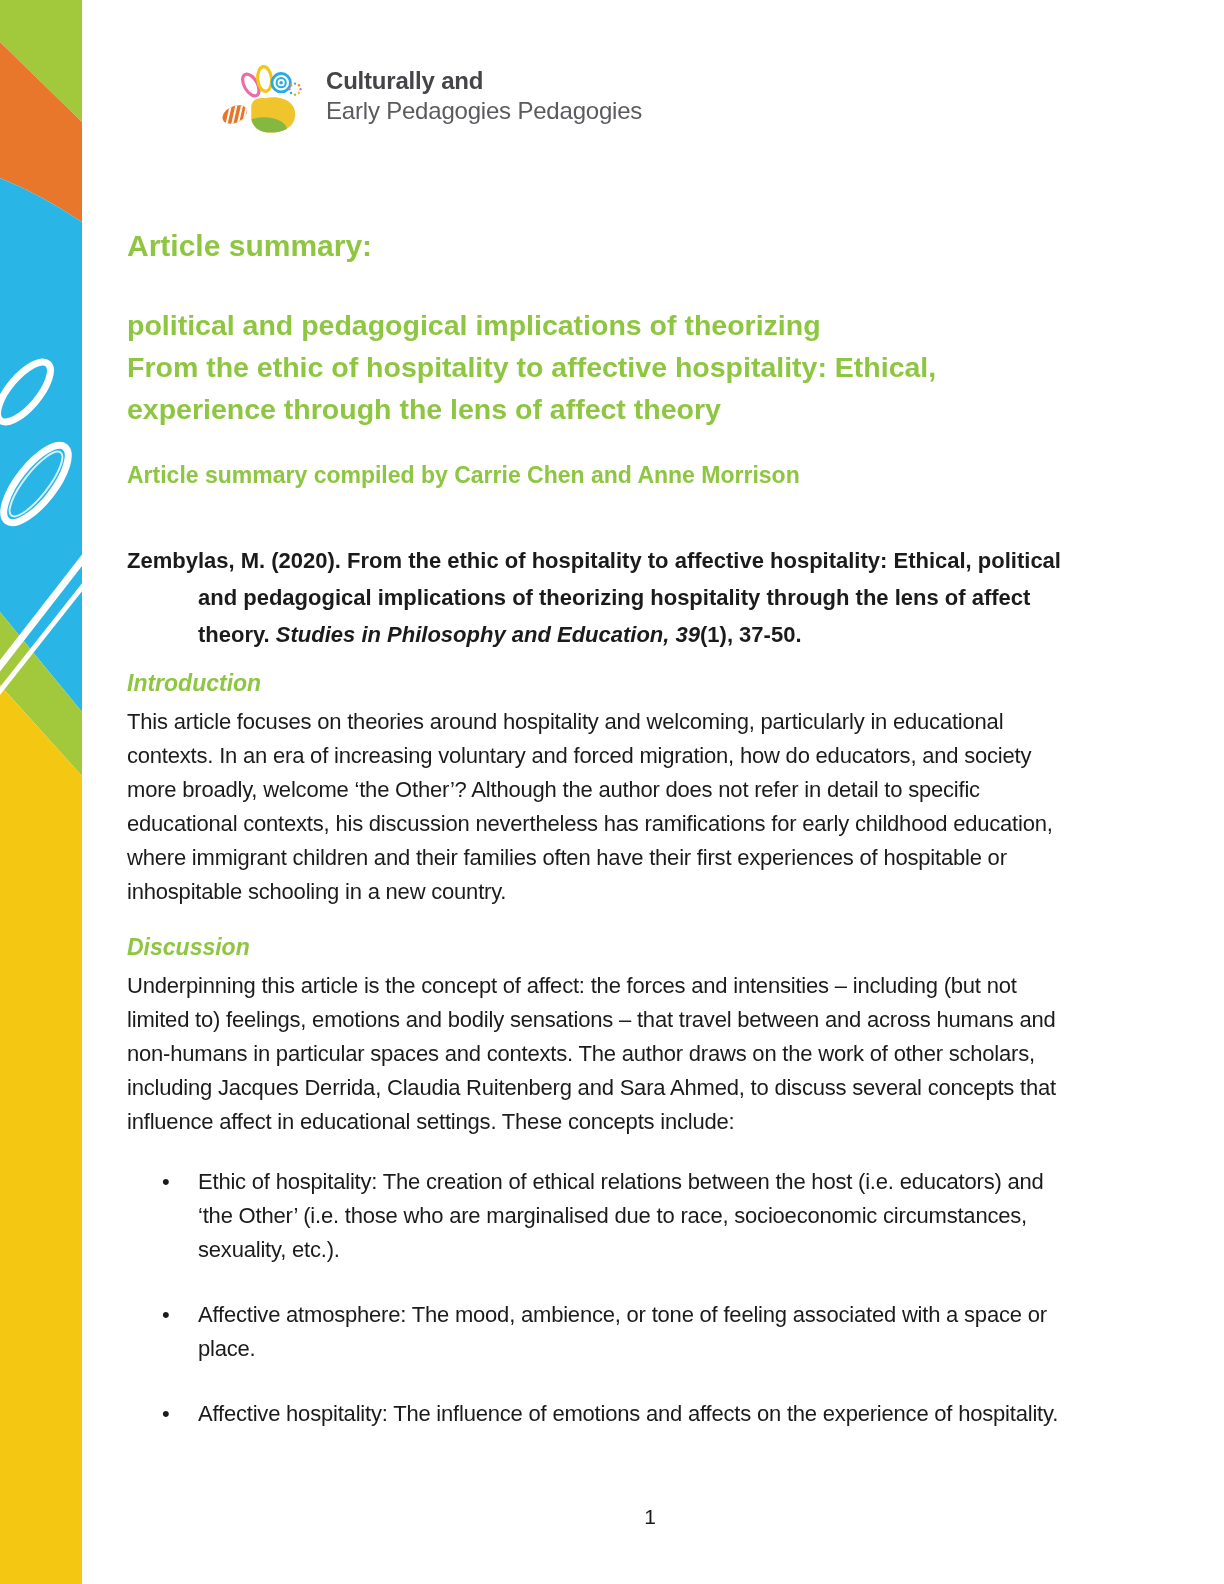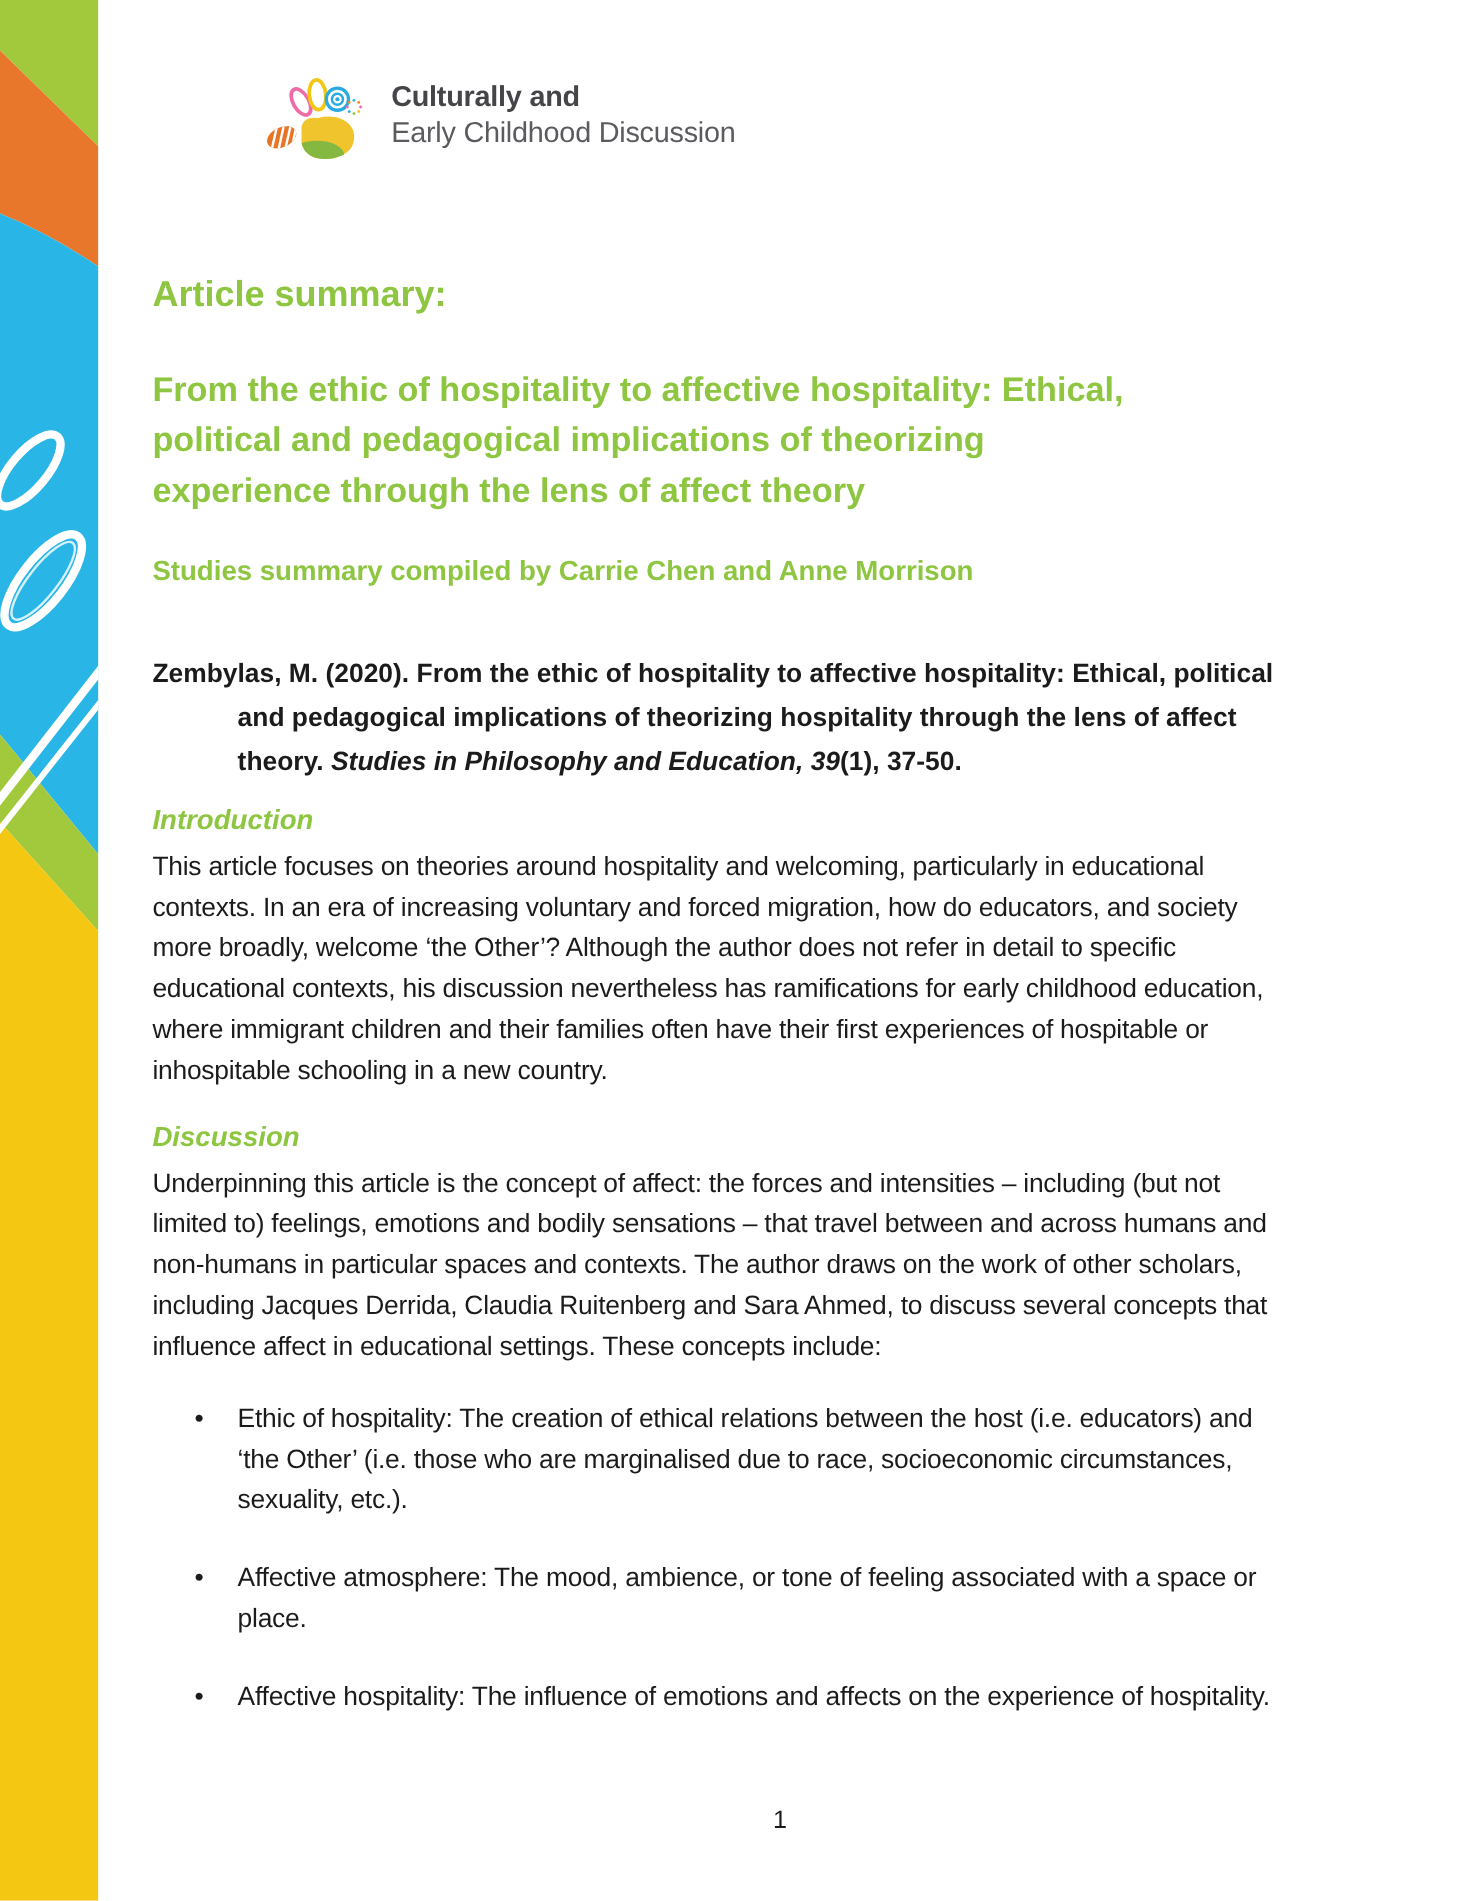--- a/index.html
+++ b/index.html
@@ -148,34 +148,34 @@
         <circle cx="77.2" cy="25.3" r="1.3" fill="#f08a2c"></circle>
       </g>
 
       <path d="M34,51 C33,42 40,38 49,39.5 C60,36.5 71,39 77,45 C83,51 83,60 79,66.5 C74,74 63,77.5 52,76.5 C42,75.8 35.5,70 34,62 Z" fill="#f0c42c"></path>
       <g clip-path="url(#palmClip)">
         <ellipse cx="48" cy="74" rx="25" ry="14" fill="#84b841"></ellipse>
       </g>
     </svg>
     <div class="logo-text">
       <div class="l1">Culturally and</div>
-      <div class="l3">Early Childhood Discussion</div>
+      <div class="l3">Early Pedagogies Pedagogies</div>
     </div>
   </header>
 
   <main class="content">
     <h1 class="kicker">Article summary:</h1>
 
     <div class="title">
+      <div>political and pedagogical implications of theorizing</div>
       <div>From the ethic of hospitality to affective hospitality: Ethical,</div>
-      <div>political and pedagogical implications of theorizing</div>
       <div>experience through the lens of affect theory</div>
     </div>
 
-    <div class="byline">Studies summary compiled by Carrie Chen and Anne Morrison</div>
+    <div class="byline">Article summary compiled by Carrie Chen and Anne Morrison</div>
 
     <p class="citation"><span>Zembylas, M. (2020). From the ethic of hospitality to affective hospitality: Ethical, political and pedagogical implications of theorizing hospitality through the lens of affect theory. </span><span class="jrnl">Studies in Philosophy and Education, 39</span><span>(1), 37-50.</span></p>
 
     <h2 class="sect">Introduction</h2>
     <p class="bodypar">This article focuses on theories around hospitality and welcoming, particularly in educational contexts. In an era of increasing voluntary and forced migration, how do educators, and society more broadly, welcome ‘the Other’? Although the author does not refer in detail to specific educational contexts, his discussion nevertheless has ramifications for early childhood education, where immigrant children and their families often have their first experiences of hospitable or inhospitable schooling in a new country.</p>
 
     <h2 class="sect later">Discussion</h2>
     <p class="bodypar">Underpinning this article is the concept of affect: the forces and intensities – including (but not limited to) feelings, emotions and bodily sensations – that travel between and across humans and non-humans in particular spaces and contexts. The author draws on the work of other scholars, including Jacques Derrida, Claudia Ruitenberg and Sara Ahmed, to discuss several concepts that influence affect in educational settings. These concepts include:</p>
 
     <ul class="bullets">

